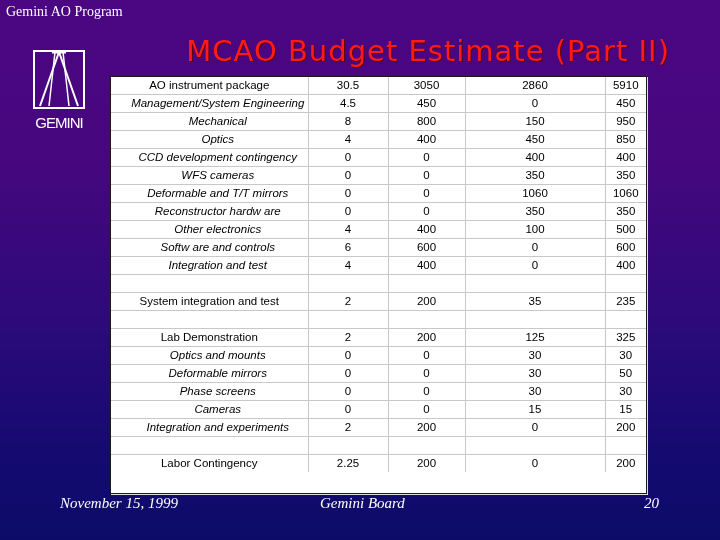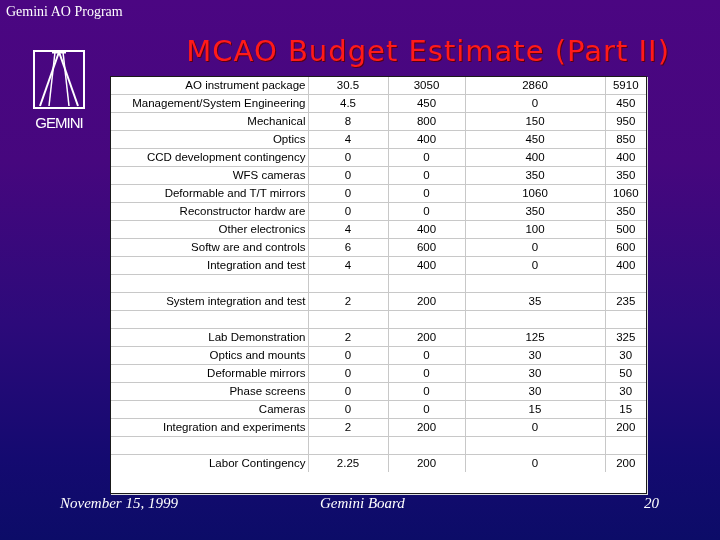--- a/index.html
+++ b/index.html
@@ -33,22 +33,22 @@
     }
     col.c1 { width: 197px; } col.c2 { width: 80px; } col.c3 { width: 77px; }
     col.c4 { width: 140px; } col.c5 { width: 41px; }
     td {
       height: 17px; padding: 0 2px; border-right: 1px solid #c8c8c8;
       border-bottom: 1px solid #c8c8c8; white-space: nowrap; overflow: hidden;
       line-height: 17px;
     }
     td:last-child { border-right: none; }
     tr:last-child td { border-bottom: none; margin-top: 28px; }
-    td.label { text-align: right; }
-    td.label.indent { padding-left: 19px; }
+    td.label { text-align: center; }
+    td.label.indent { padding-left: 19px; font-style: italic; }
     td.num { text-align: center; }
     .footer {
       position: absolute; top: 495px; font-family: "Liberation Serif", serif;
       font-style: italic; font-size: 15px; color: #ffffff;
     }
     .footer.date { left: 60px; }
     .footer.center { left: 320px; }
     .footer.page { left: 644px; }
   </style>
 </head>

